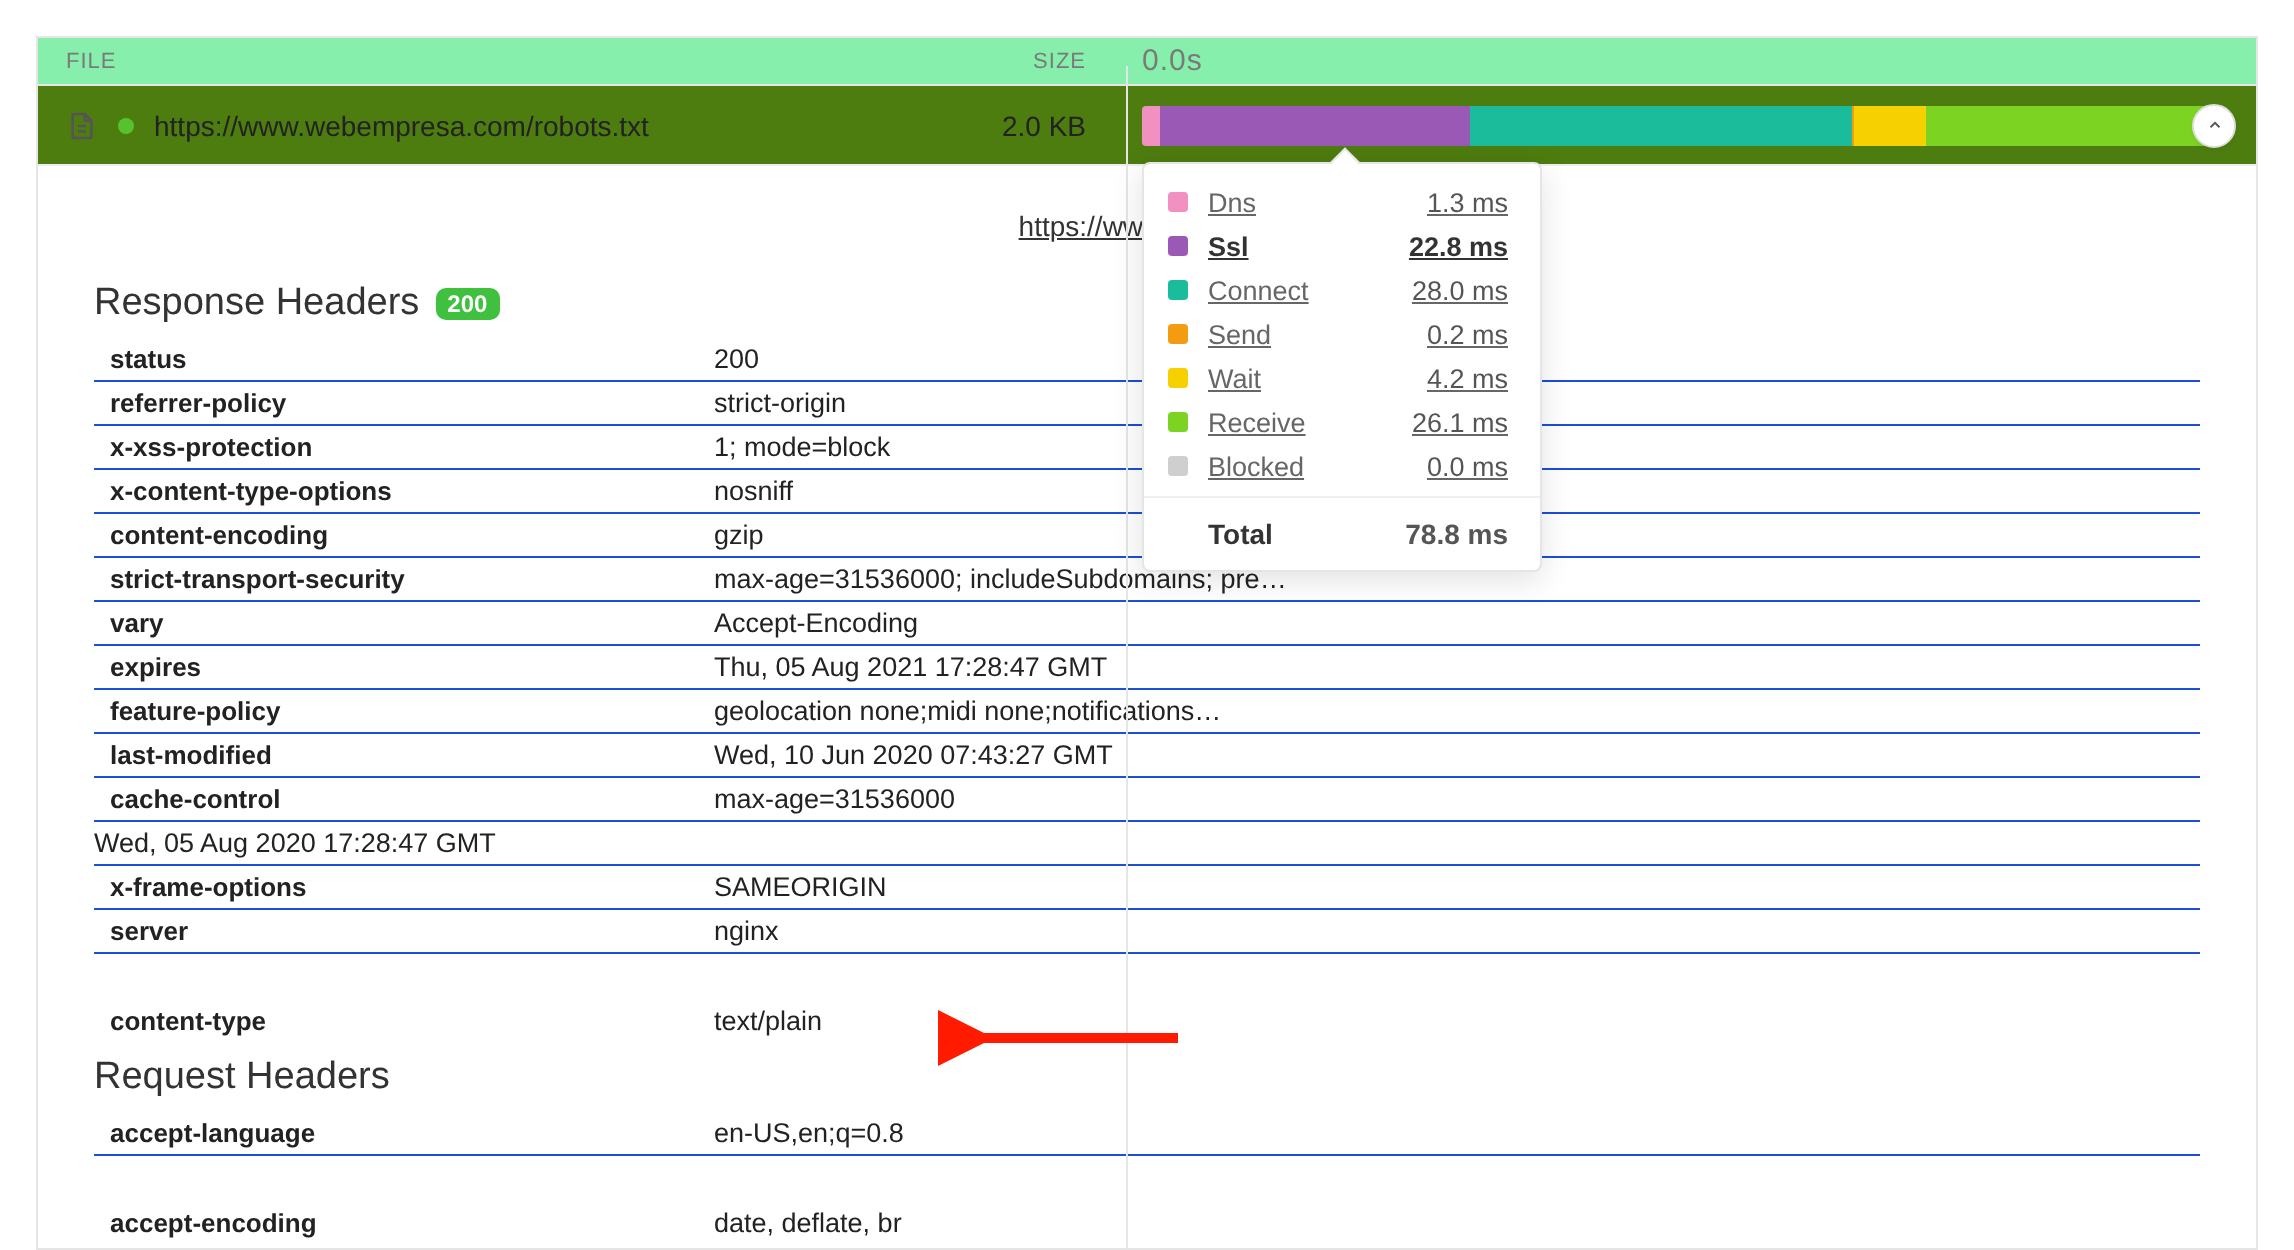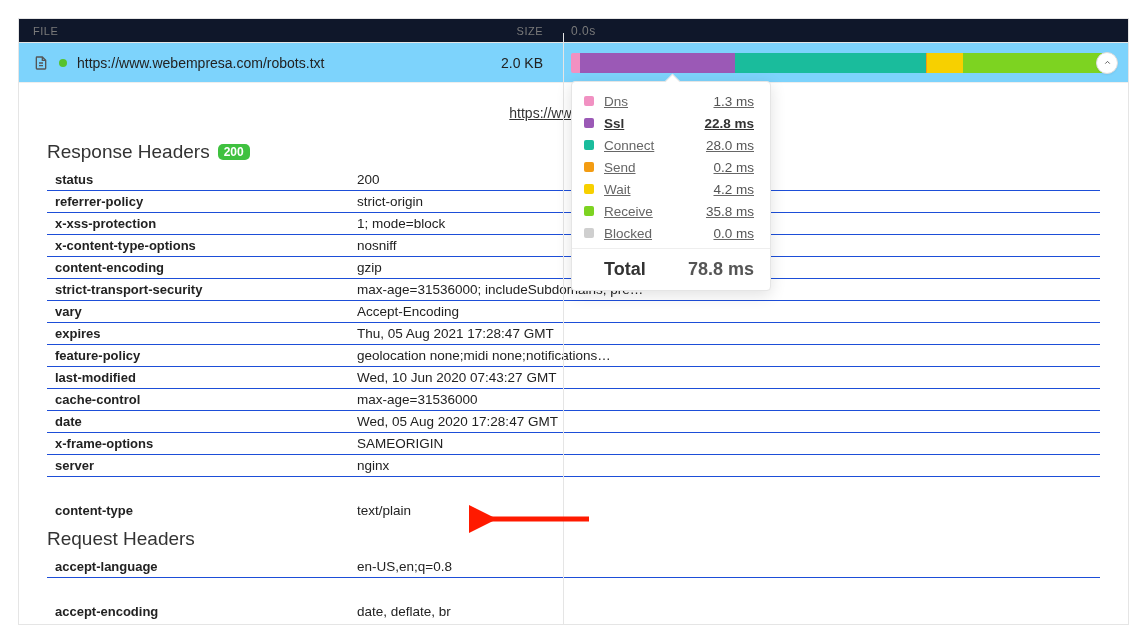--- a/index.html
+++ b/index.html
@@ -12,38 +12,38 @@
     padding: 18px;
   }
   .panel {
     border: 1px solid #e5e5e5;
     background: #fff;
     position: relative;
   }
   .thead {
     display: flex;
     align-items: center;
-    background: #0f172a;
+    background: #86efac;
     border-bottom: 1px solid #e5e5e5;
     font-size: 11px;
     letter-spacing: 0.5px;
     color: #7a7a7a;
     text-transform: uppercase;
     height: 24px;
   }
   .col-file { width: 395px; padding-left: 14px; }
   .col-size { width: 149px; text-align: right; padding-right: 20px; color:#7a7a7a;}
-  .col-wf   { flex: 1; padding-left: 8px; text-transform: none; font-size:12px; color:#7a7a7a;}
+  .col-wf   { flex: 1; padding-left: 8px; text-transform: none; font-size:15px; color:#7a7a7a;}
   .row {
     display: flex;
     align-items: center;
     height: 40px;
     border-bottom: 1px solid #eee;
     position: relative;
-    background:#7dd3fc;
+    background:#4d7c0f;
   }
   .file-cell {
     width: 395px;
     display: flex;
     align-items: center;
     gap: 10px;
     padding-left: 14px;
   }
   .file-icon {
     width:16px; height:16px; color:#555;
@@ -121,21 +121,21 @@
   .pp-row.bold { color:#333; font-weight:700; }
   .pp-dot { width:10px; height:10px; border-radius:2px; margin-right:10px; flex-shrink:0;}
   .pp-name { flex:1; }
   .pp-val  { text-align:right; color:#555; }
   .pp-row.bold .pp-val{ color:#333; }
   .pp-total {
     border-top:1px solid #eee;
     margin-top:4px;
     padding:10px 16px 10px 32px;
     display:flex; font-weight:700; color:#333;
-    font-size:18px;
+    font-size:14px;
     justify-content:center;
   }
   .pp-total .pp-name{flex:1;}
 
   
   .detail {
     padding: 2px 28px 2px 28px;
   }
   .center-link {
     text-align:center;
@@ -272,21 +272,20 @@
         </div>
         <div class="hdr-row">
           <div class="hdr-key">last-modified</div>
           <div class="hdr-val">Wed, 10 Jun 2020 07:43:27 GMT</div>
         </div>
         <div class="hdr-row">
           <div class="hdr-key">cache-control</div>
           <div class="hdr-val">max-age=31536000</div>
         </div>
         <div class="hdr-row">
-          <div class="hdr-key">date</div>
           <div class="hdr-val">Wed, 05 Aug 2020 17:28:47 GMT</div>
         </div>
         <div class="hdr-row">
           <div class="hdr-key">x-frame-options</div>
           <div class="hdr-val">SAMEORIGIN</div>
         </div>
         <div class="hdr-row">
           <div class="hdr-key">server</div>
           <div class="hdr-val">nginx</div>
         </div>
@@ -334,21 +333,21 @@
           <span class="pp-val">0.2 ms</span>
         </div>
         <div class="pp-row">
           <span class="pp-dot" style="background: rgb(247, 208, 0);"></span>
           <span class="pp-name">Wait</span>
           <span class="pp-val">4.2 ms</span>
         </div>
         <div class="pp-row">
           <span class="pp-dot" style="background: rgb(125, 211, 33);"></span>
           <span class="pp-name">Receive</span>
-          <span class="pp-val">35.8 ms</span>
+          <span class="pp-val">26.1 ms</span>
         </div>
         <div class="pp-row">
           <span class="pp-dot" style="background: rgb(207, 207, 207);"></span>
           <span class="pp-name">Blocked</span>
           <span class="pp-val">0.0 ms</span>
         </div>
       </div>
     <div class="pp-total">
       <span class="pp-name">Total</span>
       <span class="pp-val">78.8 ms</span>

